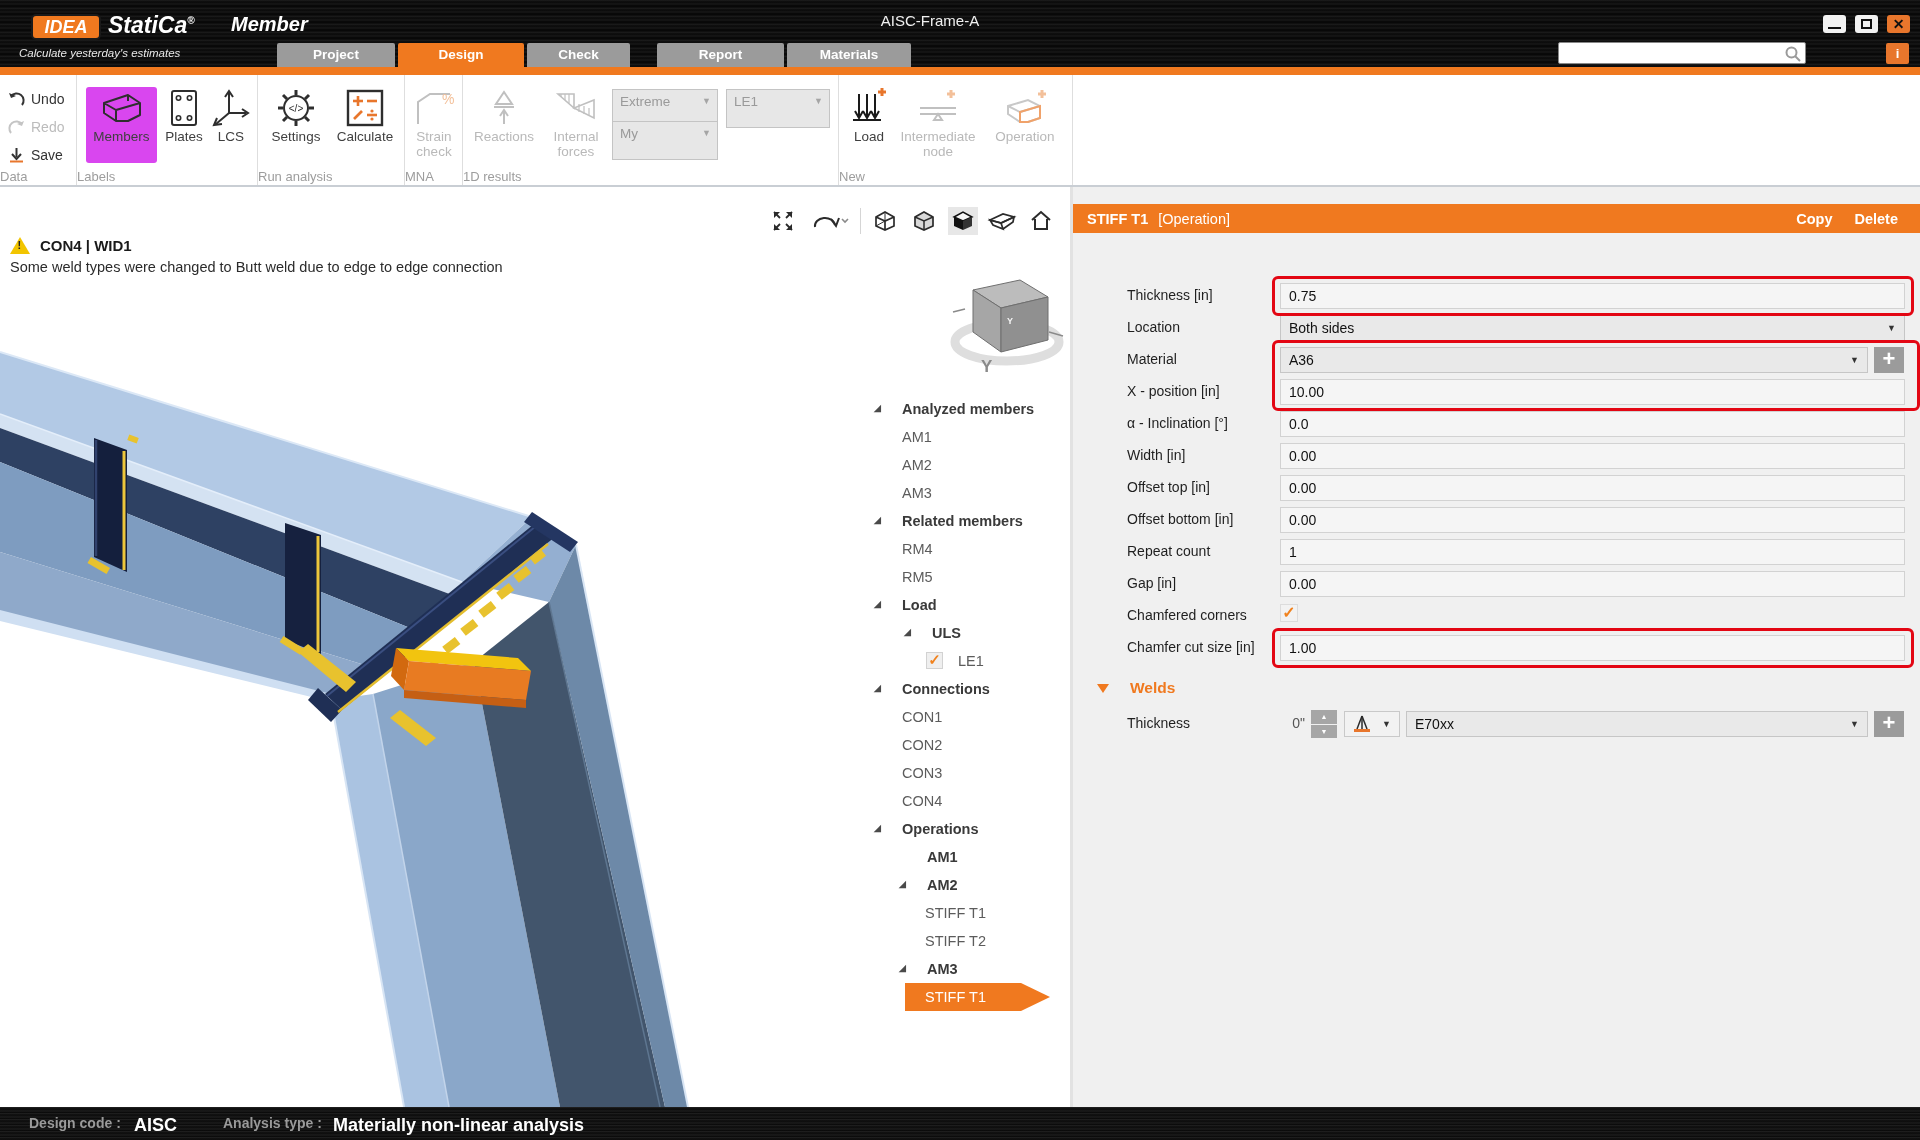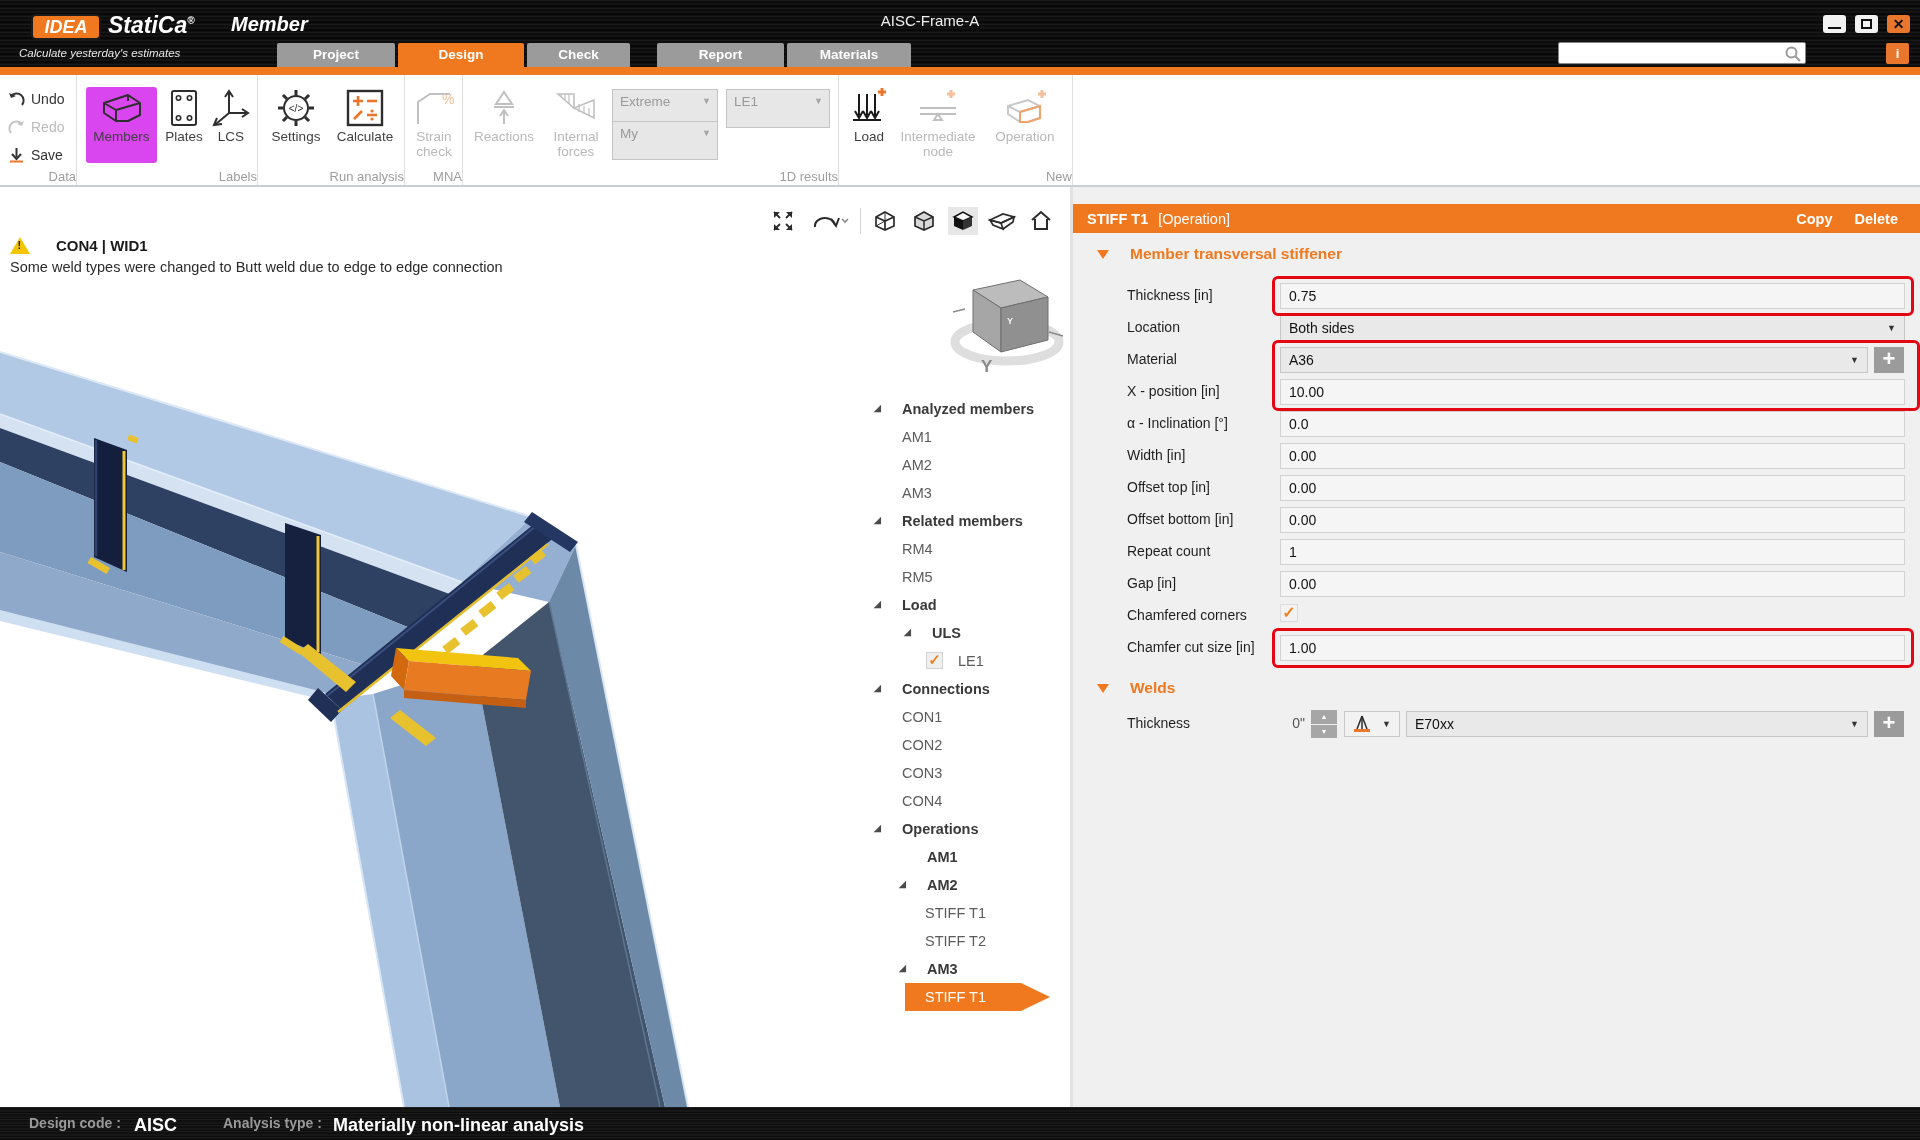--- a/index.html
+++ b/index.html
@@ -28,36 +28,36 @@
     color:#fff; font-weight:bold; font-size:13px; text-align:center; line-height:21px; }
   
   .tab { position:absolute; top:43px; height:24px; background:#9b9b9b; color:#fff; font-weight:bold; font-size:13.5px;
     text-align:center; line-height:24px; border-radius:2px 2px 0 0; cursor:default; }
   .tab.active { background:#f0791f; }
   #accent-strip { position:absolute; left:0; top:67px; width:1920px; height:8px; background:#f0791f; }
 
   
   #ribbon { position:absolute; left:0; top:75px; width:1920px; height:112px; background:#ffffff; border-bottom:2px solid #c9ced4; }
   .rgroup { position:absolute; top:0; height:110px; border-right:1px solid #dedede; }
-  .gname { position:absolute; bottom:1px; left:0; right:0; text-align:right; color:#9d9d9d; font-size:13px; }
+  .gname { position:absolute; bottom:1px; left:0; right:0; text-align:left; color:#9d9d9d; font-size:13px; }
   .minirow { position:absolute; left:8px; display:flex; align-items:center; gap:6px; font-size:14px; color:#333; }
   .minirow.dis { color:#bcbcbc; }
   .rbtn { position:absolute; display:flex; flex-direction:column; align-items:center; font-size:13.5px; color:#3f3f3f; text-align:center; line-height:15px; }
   .rbtn.dis { color:#b9b9b9; }
   .rbtn .ric { height:42px; display:flex; align-items:center; justify-content:center; }
   .rbtn.sel { background:#d946ef; border-radius:3px; }
   .combo { position:absolute; height:39px; background:#e7e7e7; border:1px solid #c4c4c4; color:#9a9a9a; font-size:13.5px;
     line-height:23px; padding-left:7px; }
   .combo .car { position:absolute; right:6px; top:0; font-size:9px; color:#a5a5a5; line-height:23px; }
 
   
   #viewport { position:absolute; left:0; top:187px; width:1070px; height:920px; background:#fff; overflow:hidden; }
   #vsep { position:absolute; left:1070px; top:187px; width:3px; height:920px; background:#e2e2e2; }
   #warn { position:absolute; left:10px; top:50px; }
-  #warn-title-row { display:flex; align-items:flex-start; gap:26px; }
+  #warn-title-row { display:flex; align-items:flex-start; gap:10px; }
   #warn-tri { width:0; height:0; border-left:10px solid transparent; border-right:10px solid transparent; border-bottom:17px solid #f2c500; position:relative; }
   #warn-tri:after { content:"!"; position:absolute; left:-2.5px; top:2px; font-size:11px; font-weight:bold; color:#222; }
   #warn-title { font-weight:bold; font-size:15px; color:#1a1a1a; }
   #warn-msg { font-size:14.5px; color:#2b2b2b; margin-top:5px; }
   #vtoolbar { position:absolute; left:768px; top:20px; display:flex; align-items:center; gap:9px; }
   .vtool { width:30px; height:28px; display:flex; align-items:center; justify-content:center; }
   .vtool.sel { background:#e7e7e7; }
   .vtsep { width:1px; height:26px; background:#d5d5d5; }
 
   
@@ -572,24 +572,20 @@
 
 <div id="props">
   <div id="phead">
     <span class="t1">STIFF T1</span>
     <span class="t2">[Operation]</span>
     <span class="sp"></span>
     <span class="hbtn">Copy</span>
     <span class="hbtn">Delete</span>
   </div>
 
-  <div class="sechdr" style="top:58px">
-    <span class="tri"></span>
-    <span class="txt">Member transversal stiffener</span>
-  </div>
 
   <div>
     <div class="plabel" style="top:100px">Thickness [in]</div>
     <input class="tfield" style="top: 96px;" value="0.75">
 
     <div class="plabel" style="top:132px">Location</div>
     <div class="dfield" style="top:128px"><span>Both sides</span><span class="car">▼</span></div>
 
     <div class="plabel" style="top:164px">Material</div>
     <div class="dfield" style="top:160px;width:588px"><span>A36</span><span class="car">▼</span></div>

